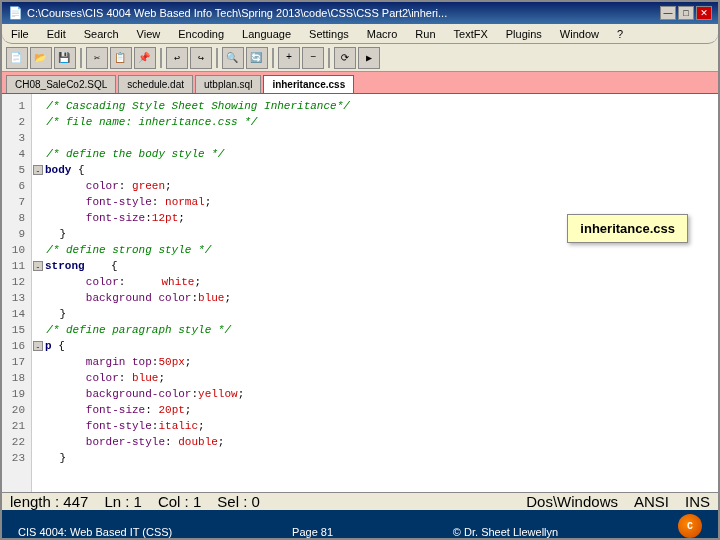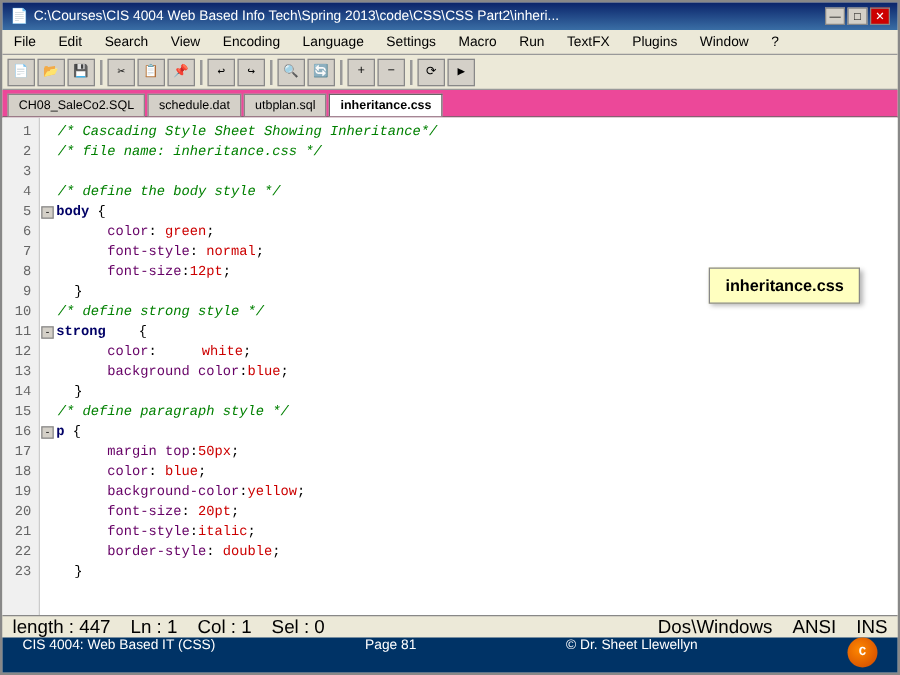--- a/index.html
+++ b/index.html
@@ -64,20 +64,21 @@
       background: #ece9d8;
       display: flex;
       align-items: center;
       height: 20px;
       font-family: Arial, sans-serif;
       font-size: 11px;
       padding: 0 4px;
       border-bottom: 1px solid #999;
       flex-shrink: 0;
       gap: 8px;
+      border-radius: 10px;
     }
 
     .menu-item {
       padding: 2px 5px;
       cursor: pointer;
     }
 
     
     .toolbar {
       background: #ece9d8;
@@ -104,21 +105,21 @@
 
     .toolbar-separator {
       width: 2px;
       height: 20px;
       background: #999;
       margin: 0 2px;
     }
 
     
     .tabs-bar {
-      background: #ec4899;
+      background: #fca5a5;
       display: flex;
       align-items: flex-end;
       padding: 2px 4px 0;
       border-bottom: 1px solid #666;
       flex-shrink: 0;
       height: 22px;
       gap: 2px;
     }
 
     .tab {
@@ -210,21 +211,21 @@
 
     .status-item {
       color: #000;
     }
 
     
     .bottom-bar {
       background: #003366;
       height: 28px;
       display: flex;
-      align-items: flex-start;
+      align-items: flex-end;
       justify-content: space-between;
       padding: 0 16px;
       flex-shrink: 0;
     }
 
     .bottom-text {
       color: white;
       font-family: Arial, sans-serif;
       font-size: 11px;
     }

